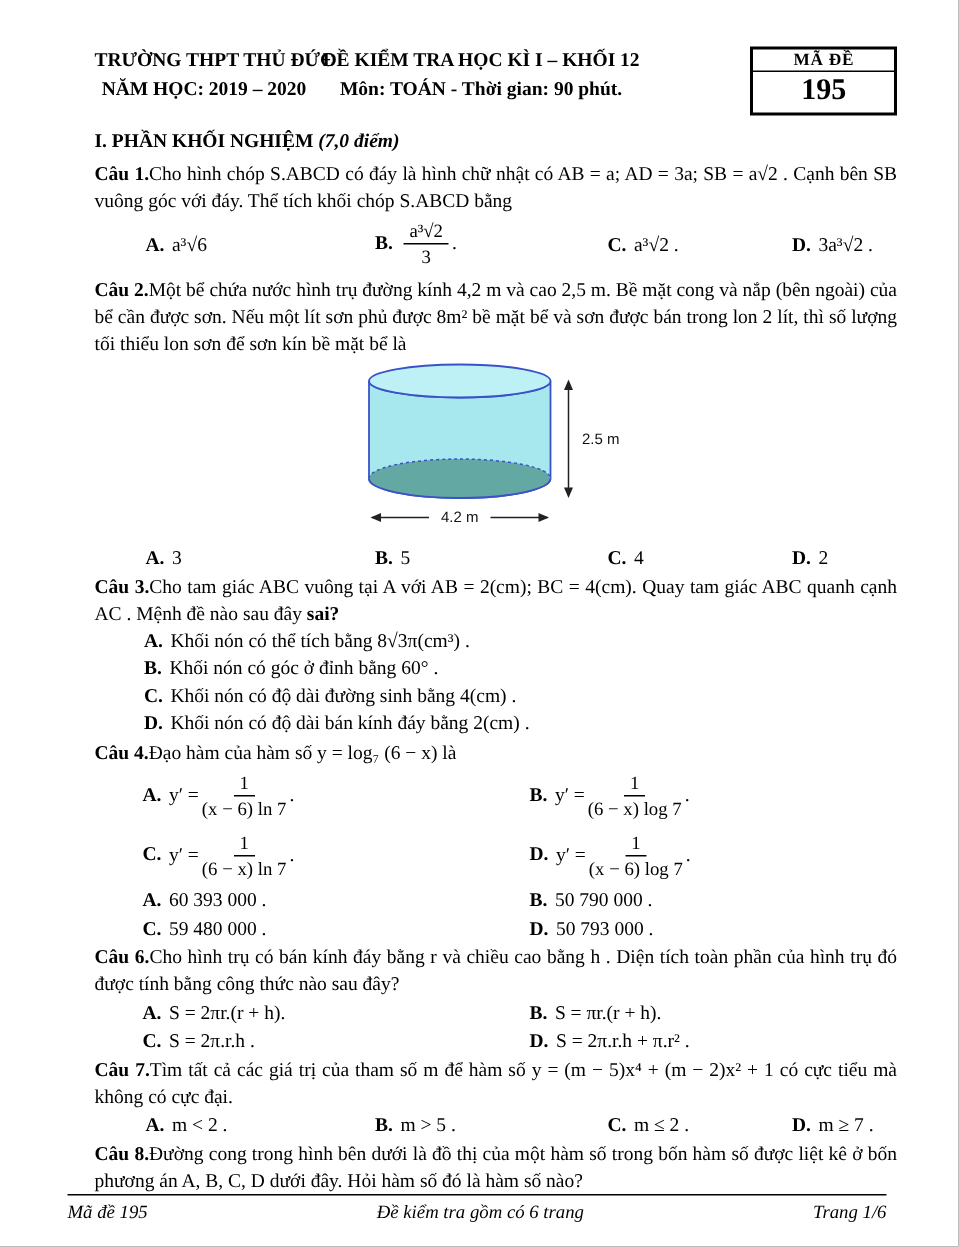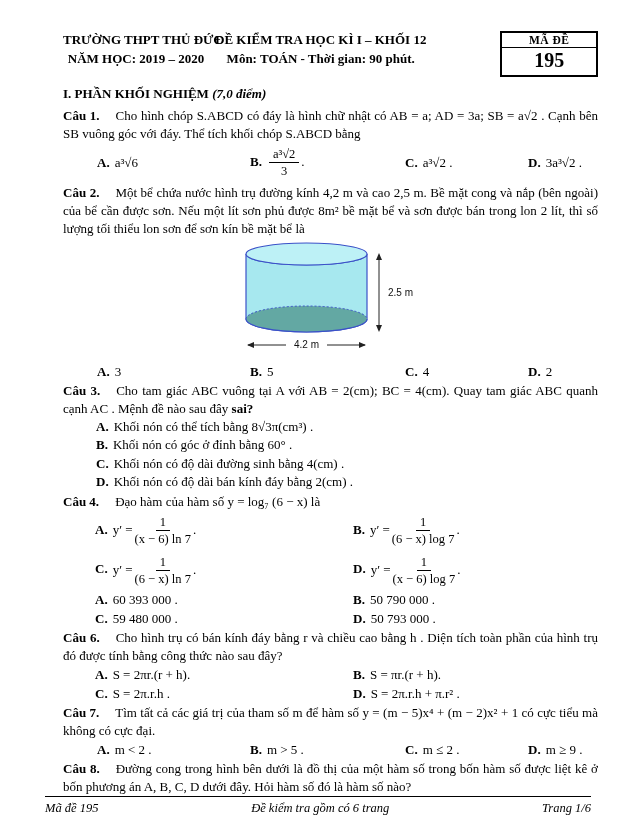--- a/index.html
+++ b/index.html
@@ -18,21 +18,21 @@
   .code-box { margin-left:74px; width:104px; border:2px solid #000; text-align:center; }
   .code-box .top { border-bottom:1.5px solid #000; font-weight:bold; font-size:11.5px; padding:1px 0; letter-spacing:.5px; }
   .code-box .val { font-weight:bold; font-size:20px; padding:1px 0 3px; }
 
   .section-heading { font-weight:bold; margin-bottom:5px; }
   .section-heading .pts { font-style:italic; }
 
   
   .q { margin-bottom:2px; }
   .qtext { text-align:justify; line-height:18px; }
-  .qlabel { font-weight:bold; margin-right:16px; }
+  .qlabel { font-weight:bold; margin-right:0; }
   .qb { font-weight:bold; }
   .okey { font-weight:bold; margin-right:5px; }
 
   .opts4 { display:grid; grid-template-columns:137px 139px 107px auto; padding-left:34px; align-items:center; line-height:17px; margin:1px 0;gap:16px; }
   .opts2 { display:grid; grid-template-columns:258px auto; padding-left:32px; align-items:center; line-height:17px; row-gap:2px; margin:1px 0; }
   .optlist { padding-left:33px; line-height:17.5px; }
   .optlist .opt { margin-bottom:1px; }
 
   .frac { display:inline-flex; flex-direction:column; align-items:center; vertical-align:middle; margin:1px 2px; line-height:1.15; font-size:12.5px; }
   .frac .num { border-bottom:1px solid #000; padding:0 4px 1px; }
@@ -178,21 +178,21 @@
         <div class="opt"><b class="okey">D.</b><span>S = 2π.r.h + π.r² .</span></div>
       </div>
     </div>
 
     <div class="q">
       <p class="qtext"><b class="qlabel">Câu 7.</b><span>Tìm tất cả các giá trị của tham số m để hàm số y = (m − 5)x⁴ + (m − 2)x² + 1 có cực tiểu mà không có cực đại.</span></p>
       <div class="opts4">
         <div class="opt"><b class="okey">A.</b><span>m &lt; 2 .</span></div>
         <div class="opt"><b class="okey">B.</b><span>m &gt; 5 .</span></div>
         <div class="opt"><b class="okey">C.</b><span>m ≤ 2 .</span></div>
-        <div class="opt"><b class="okey">D.</b><span>m ≥ 9 .</span></div>
+        <div class="opt"><b class="okey">D.</b><span>m ≥ 7 .</span></div>
       </div>
     </div>
 
     <div class="q">
       <p class="qtext"><b class="qlabel">Câu 8.</b><span>Đường cong trong hình bên dưới là đồ thị của một hàm số trong bốn hàm số được liệt kê ở bốn phương án A, B, C, D dưới đây. Hỏi hàm số đó là hàm số nào?</span></p>
     </div>
 
   </div>
 
   <div class="footer">

